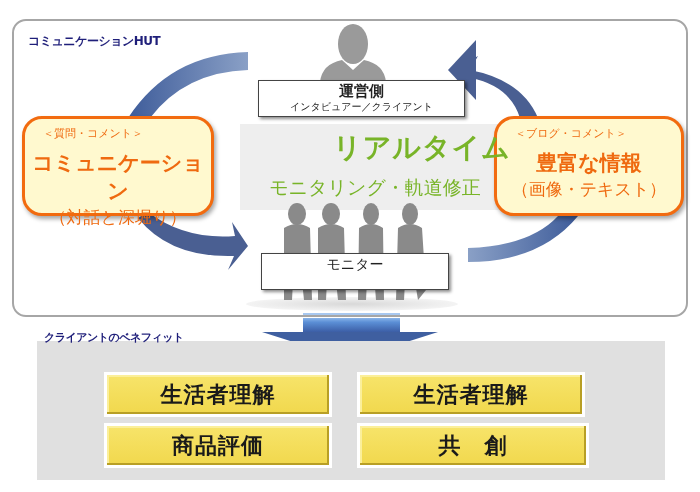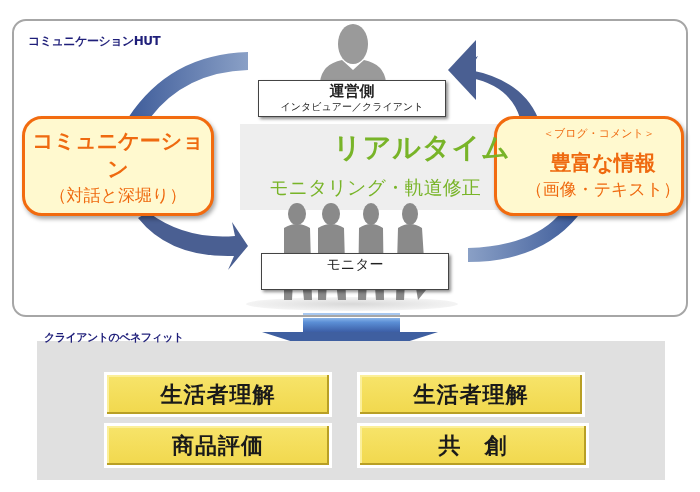--- a/index.html
+++ b/index.html
@@ -10,31 +10,31 @@
   #top-panel { left: 12px; top: 19px; width: 676px; height: 298px;
                border: 2px solid #a6a6a6; border-radius: 14px; background: #fff; box-sizing: border-box; }
   #top-title { left: 28px; top: 33px; font-size: 12px; font-weight: bold; color: #1f1f7a; letter-spacing: -0.5px; }
 
   #center-band { left: 240px; top: 124px; width: 270px; height: 86px; background: #eeeeee; }
 
   #svg-layer { left: 0; top: 0; width: 700px; height: 492px; }
 
   .label-box { background: #fff; border: 1px solid #444; box-shadow: 2px 2px 3px rgba(0,0,0,0.45);
                text-align: center; box-sizing: border-box; }
-  #operator-box { left: 258px; top: 80px; width: 188px; height: 37px; }
+  #operator-box { left: 258px; top: 80px; width: 207px; height: 37px; }
   #operator-box .l1 { font-size: 15px; font-weight: bold; color: #222; line-height: 18px; margin-top: 1px; }
   #operator-box .l2 { font-size: 10px; color: #222; line-height: 14px; }
   #monitor-box { left: 261px; top: 253px; width: 188px; height: 37px; }
   #monitor-box .l1 { font-size: 14px; color: #222; line-height: 18px; margin-top: 1px; }
   #monitor-box .l2 { font-size: 10px; font-weight: bold; color: #222; line-height: 14px; }
 
   .orange-box { background: #fff9cf; border: 3px solid #f26b0f; border-radius: 20px;
                 box-shadow: 2px 3px 4px rgba(0,0,0,0.35); box-sizing: border-box; color: #ef6a10; }
   #left-box { left: 22px; top: 116px; width: 192px; height: 100px; }
-  #right-box { left: 494px; top: 116px; width: 190px; height: 100px; padding-left: 28px; }
+  #right-box { left: 494px; top: 116px; width: 190px; height: 100px; }
   .orange-box .tag { font-size: 11px; margin: 8px 0 0 18px; line-height: 14px; }
   .orange-box .main { font-size: 21px; font-weight: bold; text-align: center; line-height: 28px; margin-top: 8px; }
   .orange-box .sub { font-size: 17px; text-align: center; line-height: 24px; }
 
   #realtime-title { left: 240px; top: 128px; width: 270px; text-align: center; font-size: 28px;
                     font-weight: bold; color: #78b428; line-height: 40px; letter-spacing: 1px; margin-left: 47px; }
   #realtime-sub { left: 240px; top: 174px; width: 270px; text-align: center; font-size: 19px;
                   font-weight: normal; color: #78b428; line-height: 26px; }
 
   #benefit-panel { left: 37px; top: 341px; width: 628px; height: 139px; background: #e0e0e0; }
@@ -114,20 +114,21 @@
 <div id="operator-box" class="abs label-box">
   <div class="l1">運営側</div>
   <div class="l2">インタビュアー／クライアント</div>
 </div>
 
 <div id="monitor-box" class="abs label-box">
   <div class="l1">モニター</div>
 </div>
 
 <div id="left-box" class="abs orange-box">
+  <div class="tag">＜質問・コメント＞</div>
   <div class="main">コミュニケーション</div>
   <div class="sub">（対話と深堀り）</div>
 </div>
 
 <div id="right-box" class="abs orange-box">
   <div class="tag">＜ブログ・コメント＞</div>
   <div class="main">豊富な情報</div>
   <div class="sub">（画像・テキスト）</div>
 </div>
 

